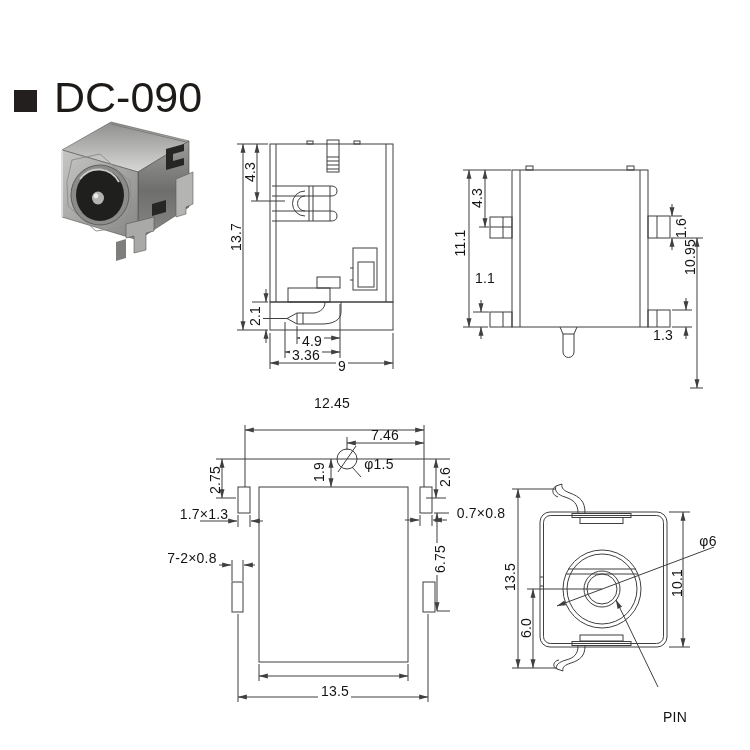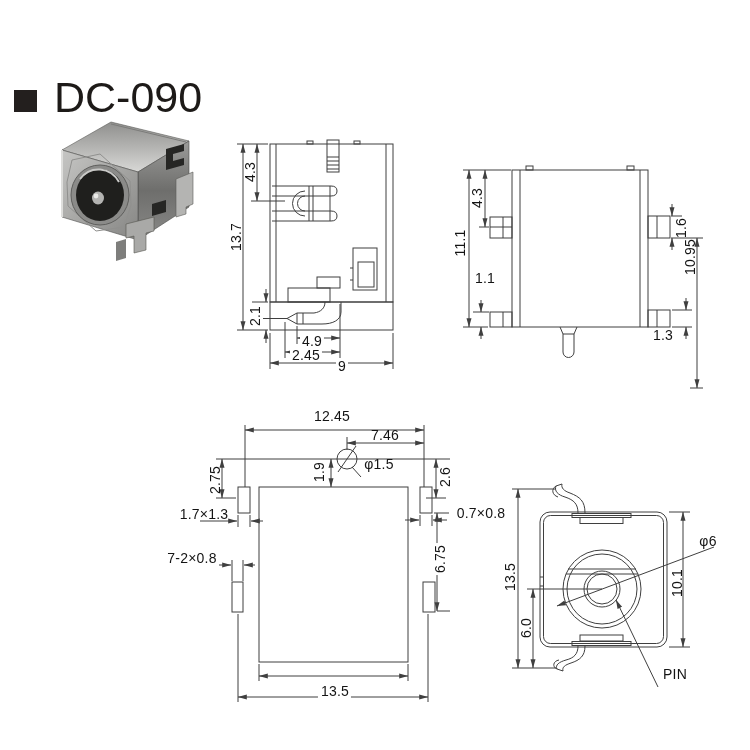--- a/index.html
+++ b/index.html
@@ -255,41 +255,41 @@
     </g>
   </g>
 </svg>
 
 <div>
 
   <span class="dim rot" style="left:236px;top:237px">13.7</span>
   <span class="dim rot" style="left:250px;top:172px">4.3</span>
   <span class="dim rot" style="left:255px;top:316px">2.1</span>
   <span class="dim bg" style="left:312px;top:341px">4.9</span>
-  <span class="dim bg" style="left:306px;top:355px">2.45</span>
+  <span class="dim bg" style="left:306px;top:355px">3.36</span>
   <span class="dim bg" style="left:342px;top:366px">9</span>
 
   <span class="dim rot" style="left:460px;top:243px">11.1</span>
   <span class="dim rot" style="left:477px;top:198px">4.3</span>
   <span class="dim" style="left:485px;top:278px">1.1</span>
   <span class="dim rot" style="left:681px;top:228px">1.6</span>
   <span class="dim rot" style="left:690px;top:257px">10.95</span>
   <span class="dim" style="left:663px;top:335px">1.3</span>
 
-  <span class="dim" style="left:332px;top:416px">12.45</span>
+  <span class="dim" style="left:332px;top:403px">12.45</span>
   <span class="dim" style="left:385px;top:435px">7.46</span>
   <span class="dim rot" style="left:215px;top:480px">2.75</span>
   <span class="dim rot" style="left:319px;top:472px">1.9</span>
   <span class="dim" style="left:379px;top:464px">φ1.5</span>
   <span class="dim rot" style="left:445px;top:477px">2.6</span>
   <span class="dim" style="left:204px;top:514px">1.7×1.3</span>
   <span class="dim" style="left:481px;top:513px">0.7×0.8</span>
   <span class="dim" style="left:192px;top:558px">7-2×0.8</span>
   <span class="dim rot bg" style="left:440px;top:559px">6.75</span>
   <span class="dim bg" style="left:334px;top:693px">10.3</span>
   <span class="dim bg" style="left:335px;top:691px">13.5</span>
 
   <span class="dim" style="left:708px;top:541px">φ6</span>
   <span class="dim rot" style="left:510px;top:577px">13.5</span>
   <span class="dim rot" style="left:526px;top:628px">6.0</span>
   <span class="dim rot" style="left:677px;top:583px">10.1</span>
-  <span class="dim" style="left:675px;top:674px">PIN</span>
+  <span class="dim" style="left:675px;top:717px">PIN</span>
 </div>
 
 </body></html>

